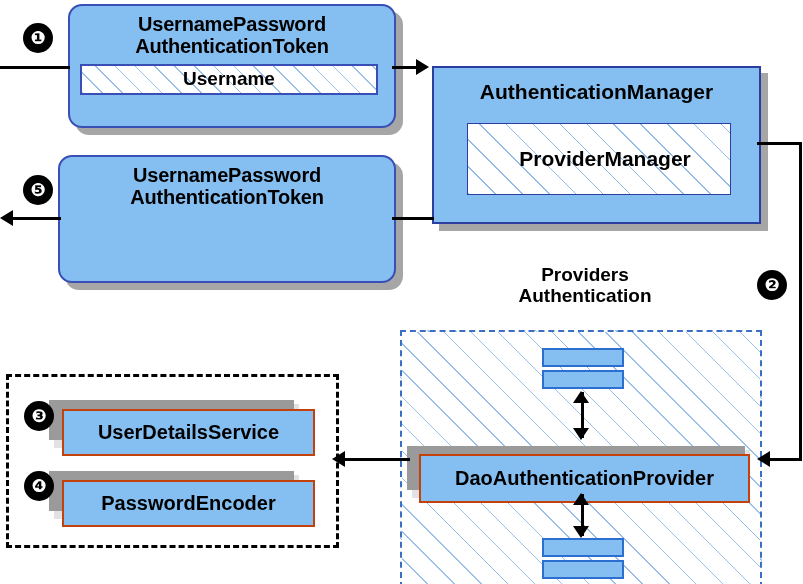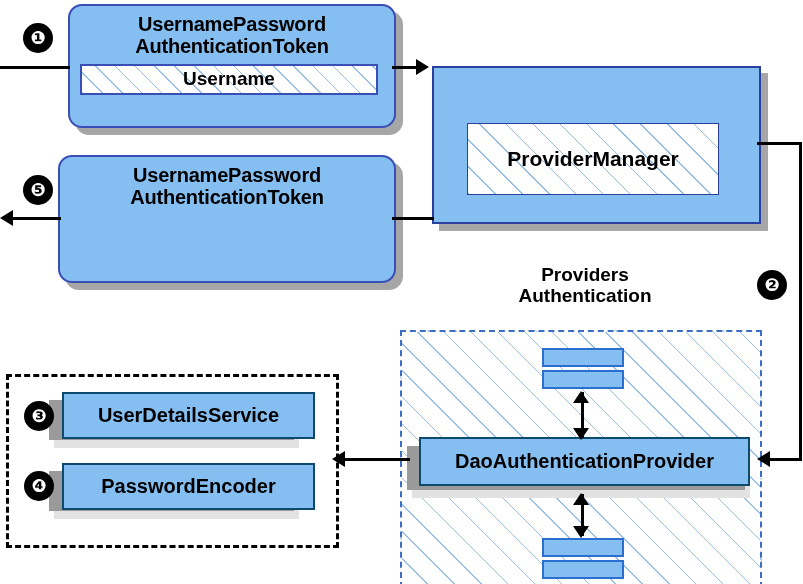--- a/index.html
+++ b/index.html
@@ -27,37 +27,37 @@
 
   
   .panel{position:absolute;border:2px solid #2b3fa0;background:#85BFF2;
          box-shadow:7px 7px 0 0 rgba(150,150,150,.85);z-index:20;}
   .panel .ptitle{text-align:center;font-weight:bold;font-size:21px;color:#000;
                  padding-top:12px;}
   .inner-hatch{position:absolute;border:1px solid #2b3fa0;background:#ffffff;
                background-image:repeating-linear-gradient(45deg,
                   rgba(120,170,225,.8) 0 1px, rgba(0,0,0,0) 1px 19px);
                display:flex;align-items:center;justify-content:center;
-               font-weight:bold;font-size:21px;color:#000;}
+               font-weight:bold;font-size:21px;color:#000;padding-left:12px;}
 
   
   .providers-box{position:absolute;border:2px dashed #3b6fc4;background:#ffffff;
                  background-image:repeating-linear-gradient(45deg,
                     rgba(120,170,225,.75) 0 1px, rgba(0,0,0,0) 1px 19px);
                  z-index:10;}
   .providers-label{position:absolute;text-align:center;font-weight:bold;
                    font-size:19px;color:#000;line-height:1.12;z-index:30;}
 
   
   .deps-box{position:absolute;border:3px dashed #000;background:transparent;z-index:10;}
 
   
-  .flatbar{position:absolute;border:2px solid #0c4a6e;background:#85BFF2;
+  .flatbar{position:absolute;border:2px solid #c2410c;background:#85BFF2;
            font-weight:bold;font-size:20px;color:#000;
-           display:flex;align-items:center;justify-content:center;z-index:22;}
+           display:flex;align-items:center;justify-content:center;z-index:22;margin-top:17px;}
   .stackshadow1{position:absolute;background:#9a9a9a;z-index:20;}
   .stackshadow2{position:absolute;background:#e2e2e2;z-index:19;}
 
   .minibar{position:absolute;border:2px solid #2b6fd0;background:#85BFF2;z-index:22;}
 
   
   .hline{position:absolute;height:0;border-top:3px solid #000;z-index:35;}
   .vline{position:absolute;width:0;border-left:3px solid #000;z-index:35;}
   .arrow{position:absolute;width:0;height:0;z-index:36;}
   .arrow.right{border-left:13px solid #000;border-top:8px solid transparent;
@@ -89,20 +89,21 @@
     <div class="title">
       <div>UsernamePassword</div>
       <div>AuthenticationToken</div>
     </div>
     <div class="slots">
       <div class="slot">Username</div>
     </div>
   </div>
 
   <div class="panel" style="left:432px;top:66px;width:325px;height:154px;">
+    <div class="ptitle">AuthenticationManager</div>
     <div class="inner-hatch" style="left:33px;top:55px;width:250px;height:70px;">ProviderManager</div>
   </div>
 
   <div class="hline" style="left:757px;top:142px;width:45px;"></div>
   <div class="vline" style="left:799px;top:142px;height:317px;"></div>
   <div class="hline" style="left:760px;top:458px;width:42px;"></div>
   <div class="arrow left" style="left:757px;top:451px;"></div>
 
   <div class="hline" style="left:392px;top:217px;width:42px;"></div>
 

